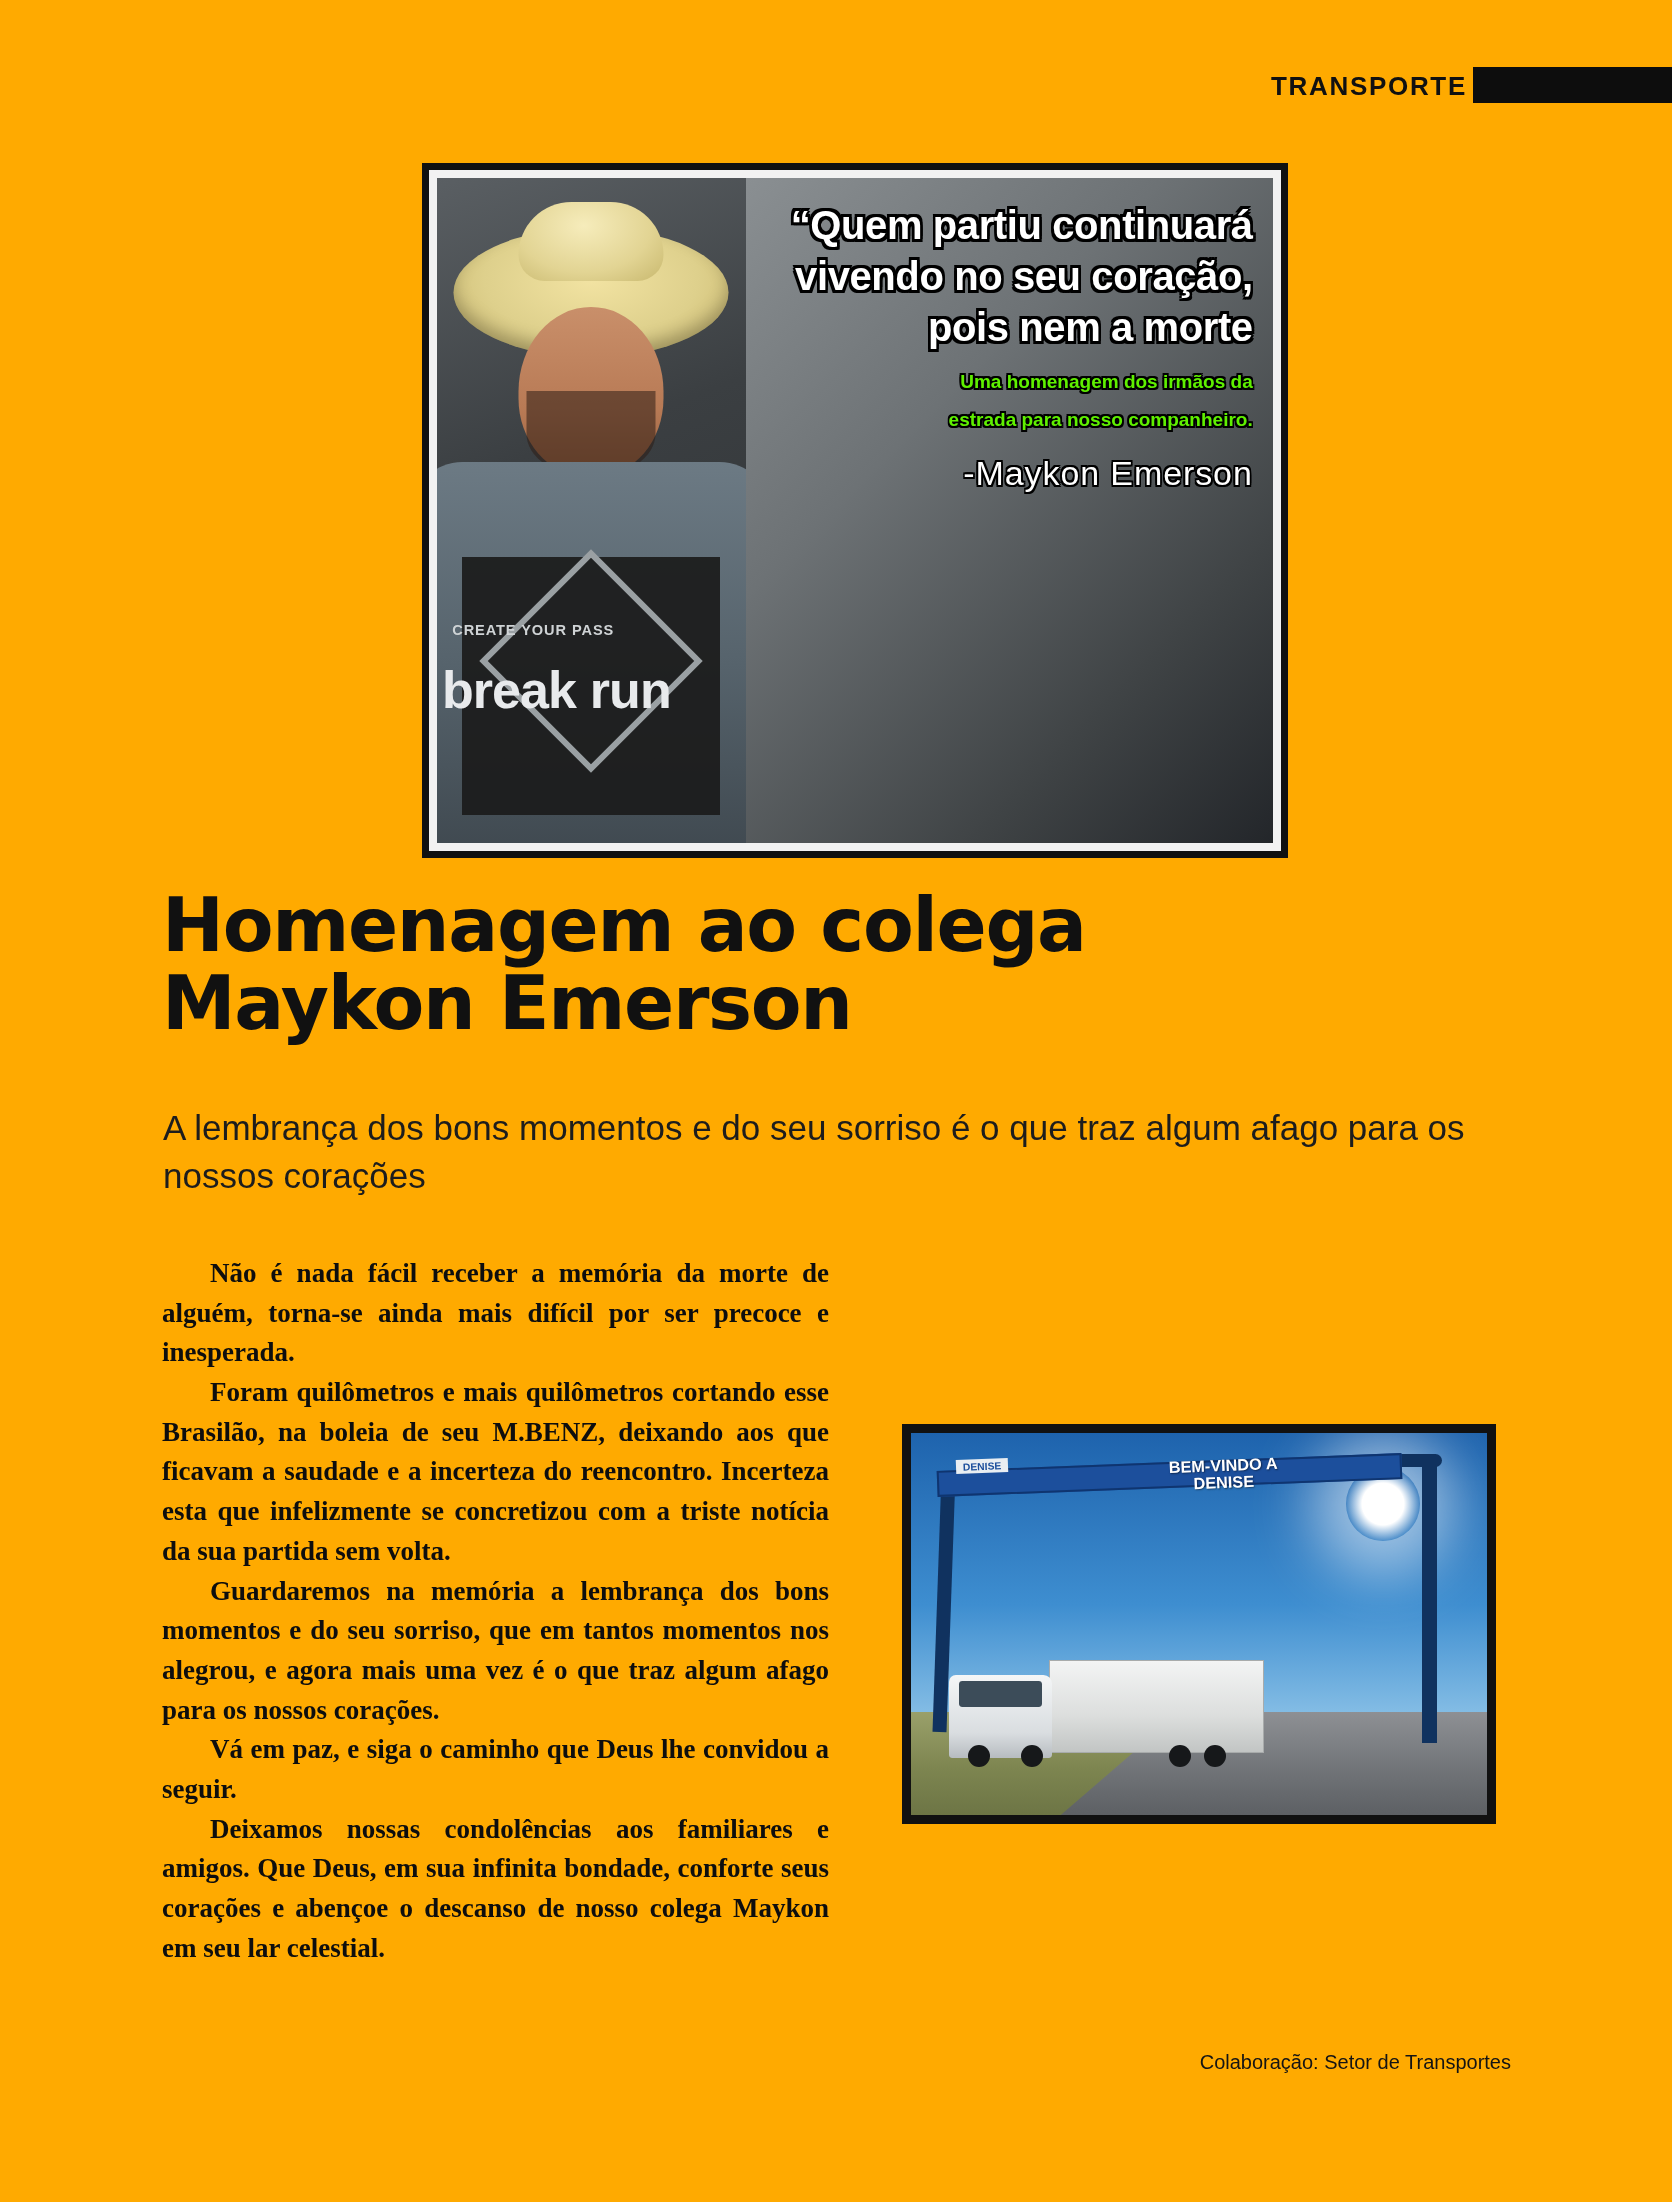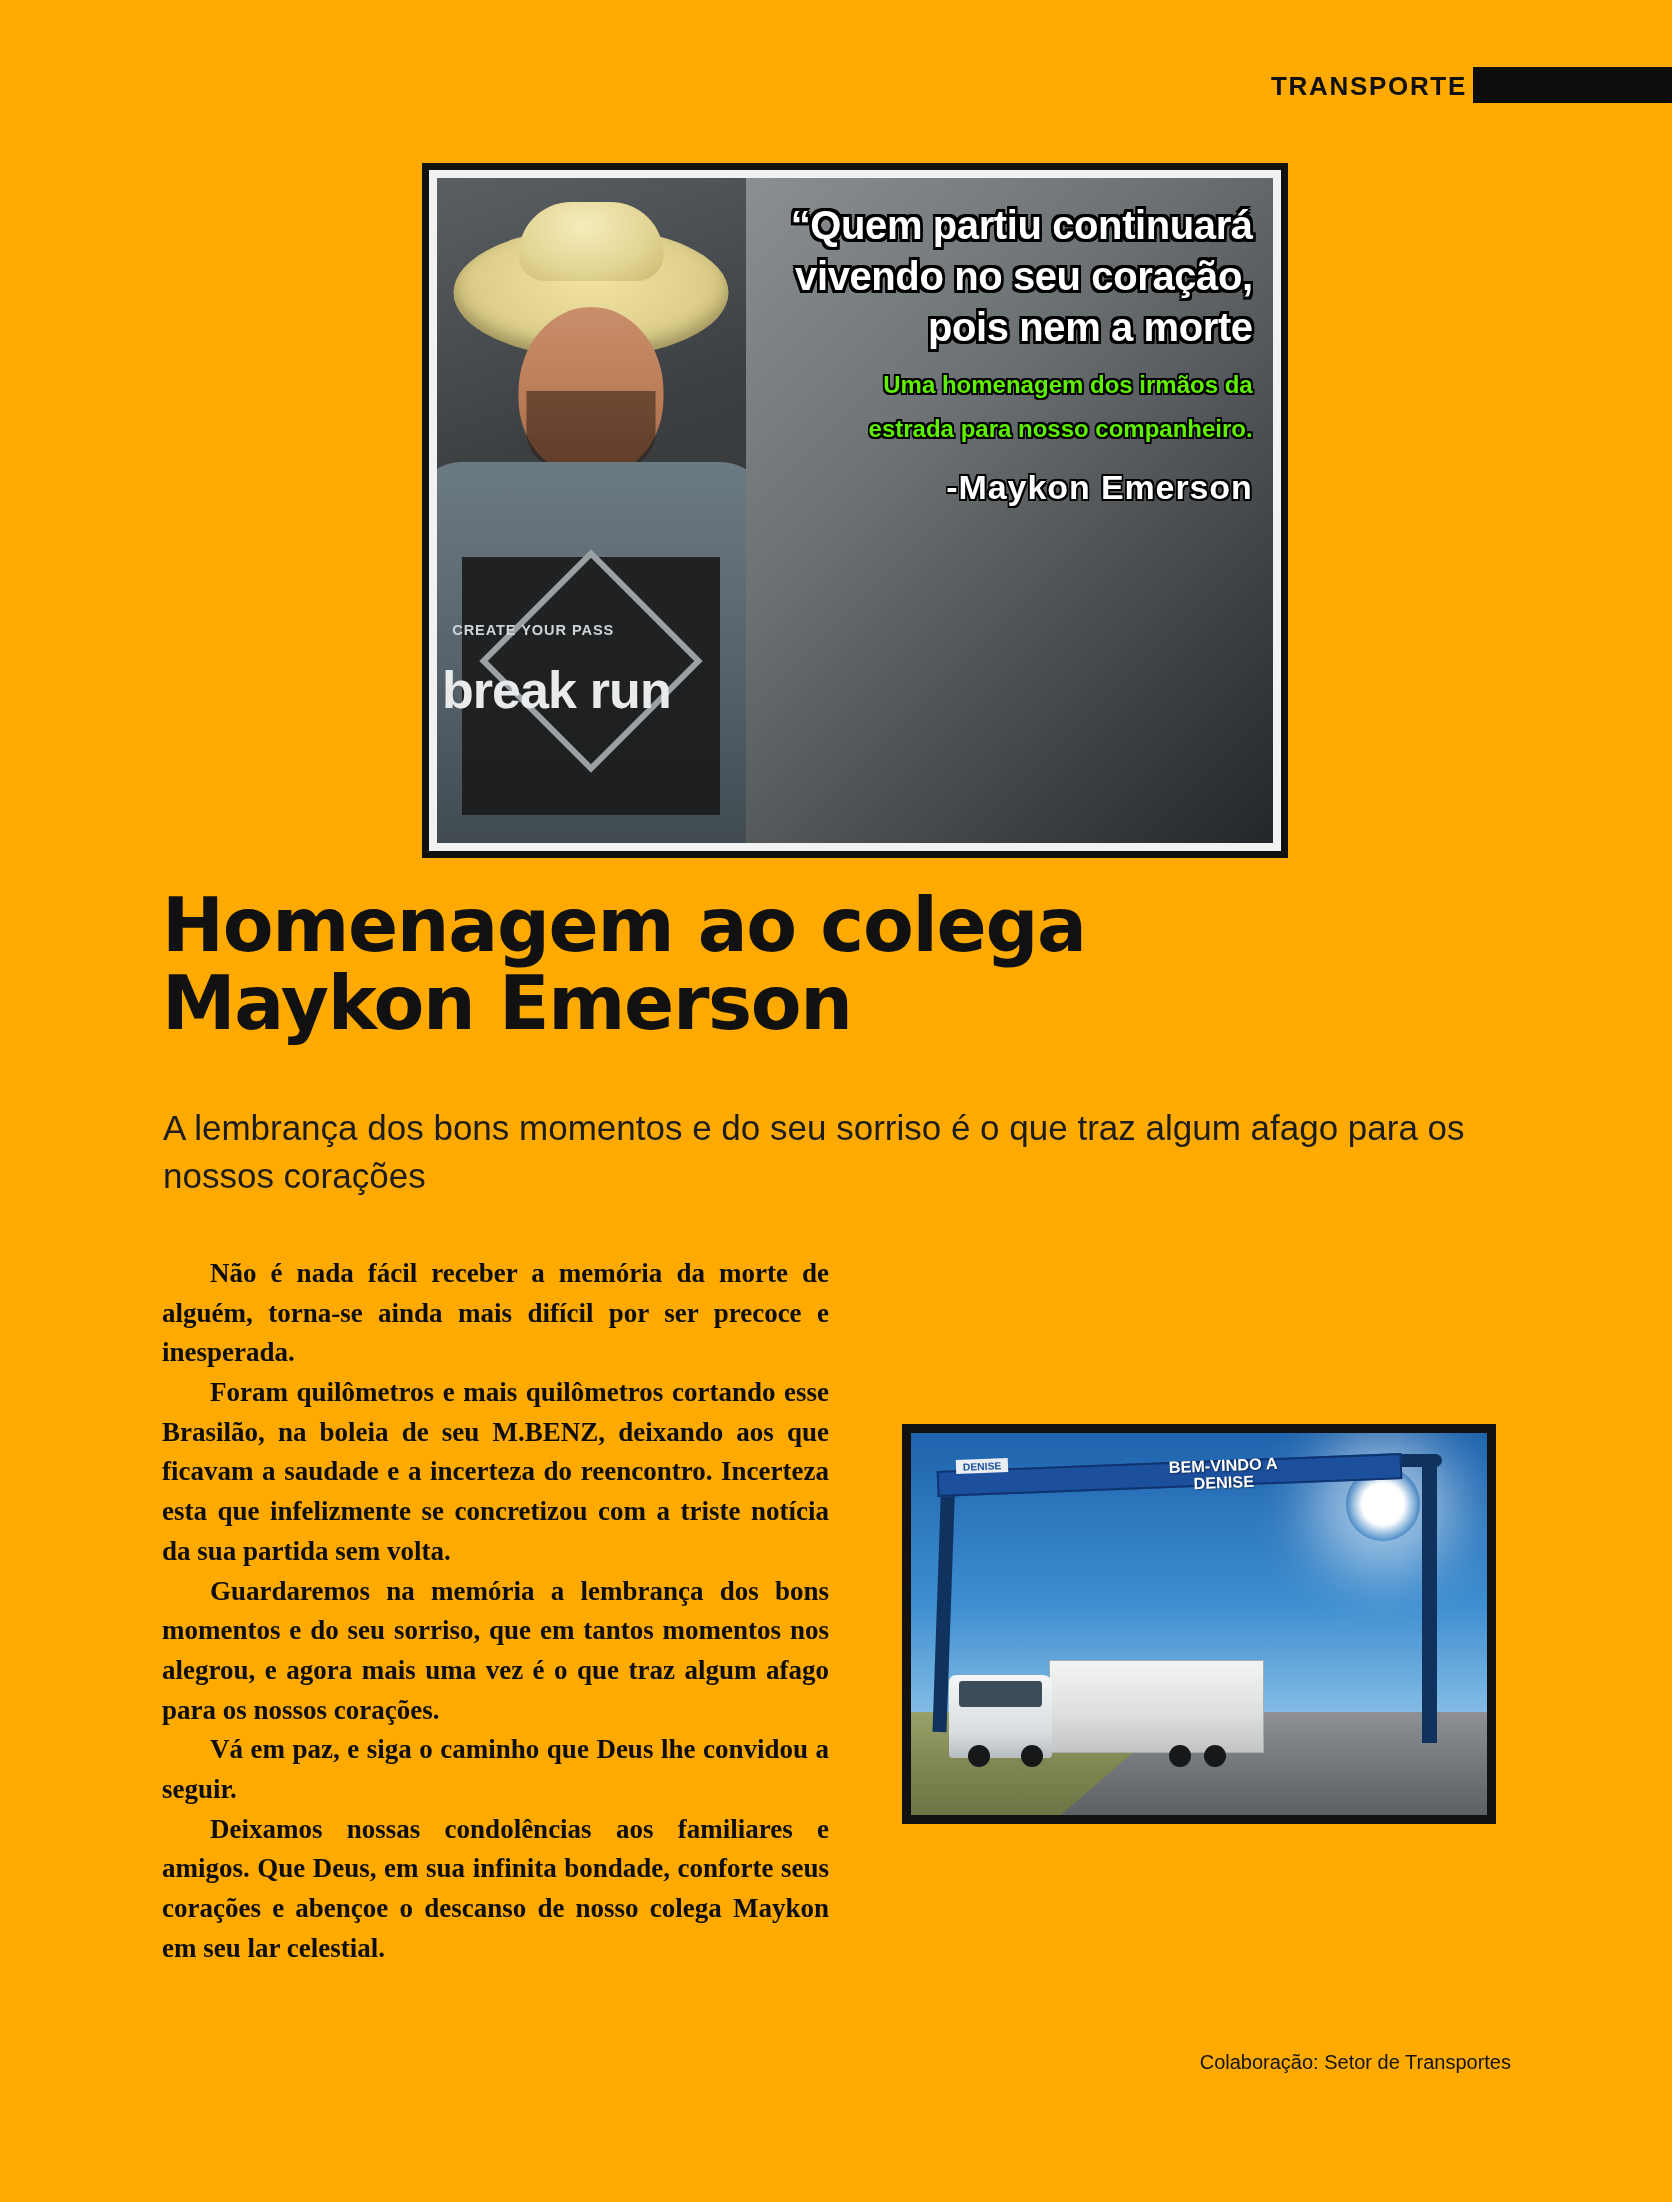--- a/index.html
+++ b/index.html
@@ -175,31 +175,31 @@
     line-height: 1.28;
     letter-spacing: -0.4px;
     text-shadow:
       -2.6px 0 0 #000, 2.6px 0 0 #000, 0 -2.6px 0 #000, 0 2.6px 0 #000,
       -2.6px -2.6px 0 #000, 2.6px -2.6px 0 #000, -2.6px 2.6px 0 #000, 2.6px 2.6px 0 #000;
   }
   .hero-quote .qgreen {
     color: #5ff000;
     font-family: "Liberation Sans", sans-serif;
     font-weight: bold;
-    font-size: 24px;
+    font-size: 19px;
     line-height: 1.34;
     margin-top: 15.5px;
     text-shadow:
       -1.7px 0 0 #000, 1.7px 0 0 #000, 0 -1.7px 0 #000, 0 1.7px 0 #000,
       -1.7px -1.7px 0 #000, 1.7px -1.7px 0 #000, -1.7px 1.7px 0 #000, 1.7px 1.7px 0 #000;
   }
   .hero-quote .qsign {
     color: #ffffff;
     font-family: "Liberation Sans", sans-serif;
-    font-weight: bold;
+    font-weight: normal;
     font-size: 34px;
     margin-top: 22.4px;
     letter-spacing: 0.9px;
     text-shadow:
       -1.7px 0 0 #000, 1.7px 0 0 #000, 0 -1.7px 0 #000, 0 1.7px 0 #000,
       -1.7px -1.7px 0 #000, 1.7px -1.7px 0 #000, -1.7px 1.7px 0 #000, 1.7px 1.7px 0 #000;
   }
 
   
   .title {

